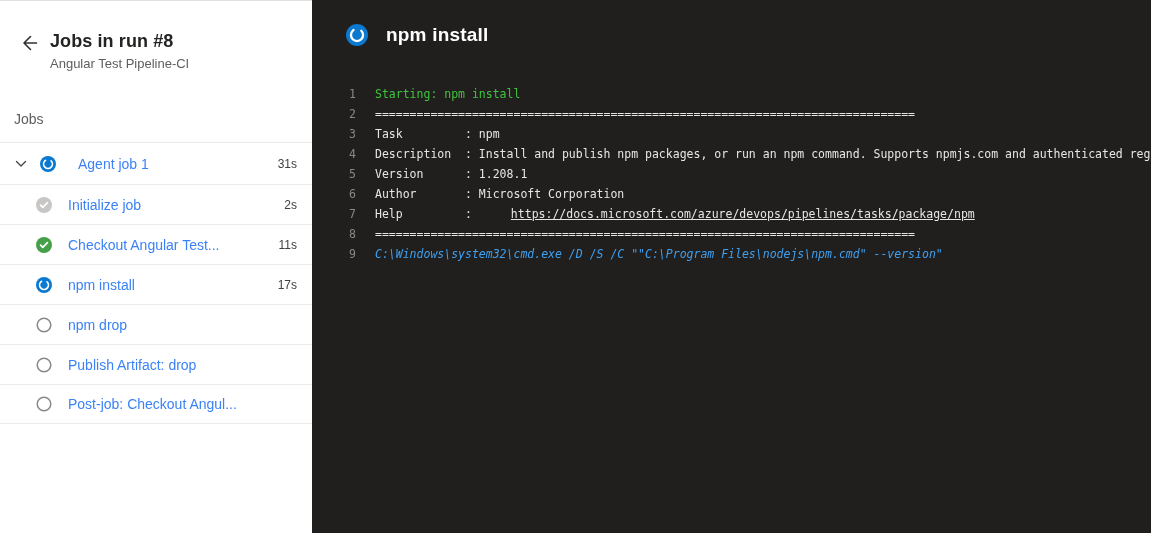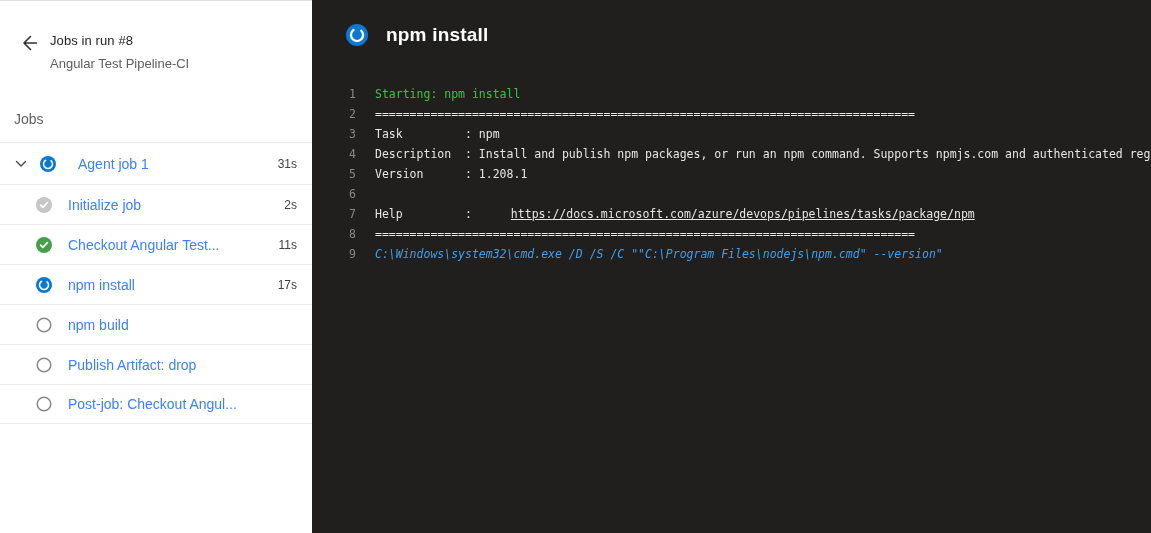--- a/index.html
+++ b/index.html
@@ -21,21 +21,21 @@
     display:flex; align-items:flex-start;
     padding:28px 16px 0 16px;
   }
   .back-btn {
     width:26px; height:26px; margin-top:2px;
     display:flex; align-items:center; justify-content:center;
     cursor:pointer; background:none; border:none;
   }
   .header-text { margin-left:8px; }
   .run-title {
-    font-size:13px; font-weight:400; color:#252423;
+    font-size:18px; font-weight:700; color:#252423;
     letter-spacing:0.1px; line-height:24px;
   }
   .run-subtitle {
     font-size:13px; color:#605e5c; margin-top:3px;
   }
   .jobs-label {
     position:absolute; top:110px; left:14px;
     font-size:14px; color:#605e5c;text-align:center;
   }
   .jobs-list { position:absolute; top:141px; left:0; right:0; }
@@ -156,21 +156,21 @@
         </span>
         <span class="job-label">npm install</span>
         <span class="job-duration">17s</span>
       </div>
       <div class="job-row child">
         <span class="status-icon">
           <svg width="16" height="16" viewBox="0 0 16 16">
             <circle cx="8" cy="8" r="6.8" fill="#fff" stroke="#8a8886" stroke-width="1.5"></circle>
           </svg>
         </span>
-        <span class="job-label">npm build</span>
+        <span class="job-label">npm drop</span>
         <span class="job-duration"></span>
       </div>
       <div class="job-row child">
         <span class="status-icon">
           <svg width="16" height="16" viewBox="0 0 16 16">
             <circle cx="8" cy="8" r="6.8" fill="#fff" stroke="#8a8886" stroke-width="1.5"></circle>
           </svg>
         </span>
         <span class="job-label">Publish Artifact: drop</span>
         <span class="job-duration"></span>
@@ -196,18 +196,18 @@
         </svg>
     </span>
     <span class="log-title">npm install</span>
   </div>
   <div class="log-lines" id="log-lines">
       <div class="log-line section"><span class="ln">1</span><span class="lt">Starting: npm install</span></div>
       <div class="log-line plain"><span class="ln">2</span><span class="lt">==============================================================================</span></div>
       <div class="log-line plain"><span class="ln">3</span><span class="lt">Task         : npm</span></div>
       <div class="log-line plain"><span class="ln">4</span><span class="lt">Description  : Install and publish npm packages, or run an npm command. Supports npmjs.com and authenticated registries</span></div>
       <div class="log-line plain"><span class="ln">5</span><span class="lt">Version      : 1.208.1</span></div>
-      <div class="log-line plain"><span class="ln">6</span></div>
+      <div class="log-line plain"><span class="ln">6</span><span class="lt">Author       : Microsoft Corporation</span></div>
       <div class="log-line plain"><span class="ln">7</span><span class="lt">Help         : <a class="log-link">https://docs.microsoft.com/azure/devops/pipelines/tasks/package/npm</a></span></div>
       <div class="log-line plain"><span class="ln">8</span><span class="lt">==============================================================================</span></div>
       <div class="log-line command"><span class="ln">9</span><span class="lt">C:\Windows\system32\cmd.exe /D /S /C ""C:\Program Files\nodejs\npm.cmd" --version"</span></div>
     </div>
 </main>
 
 </body></html>

